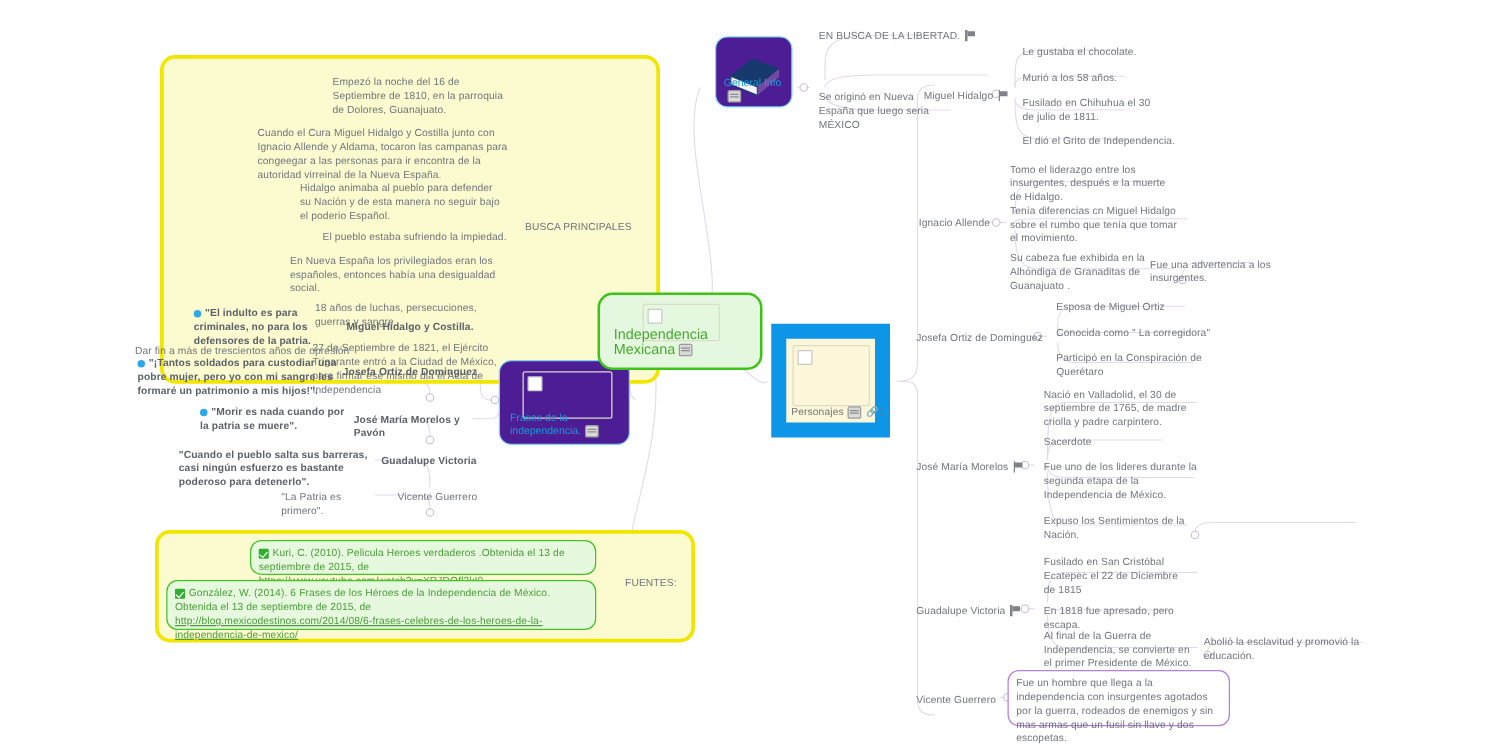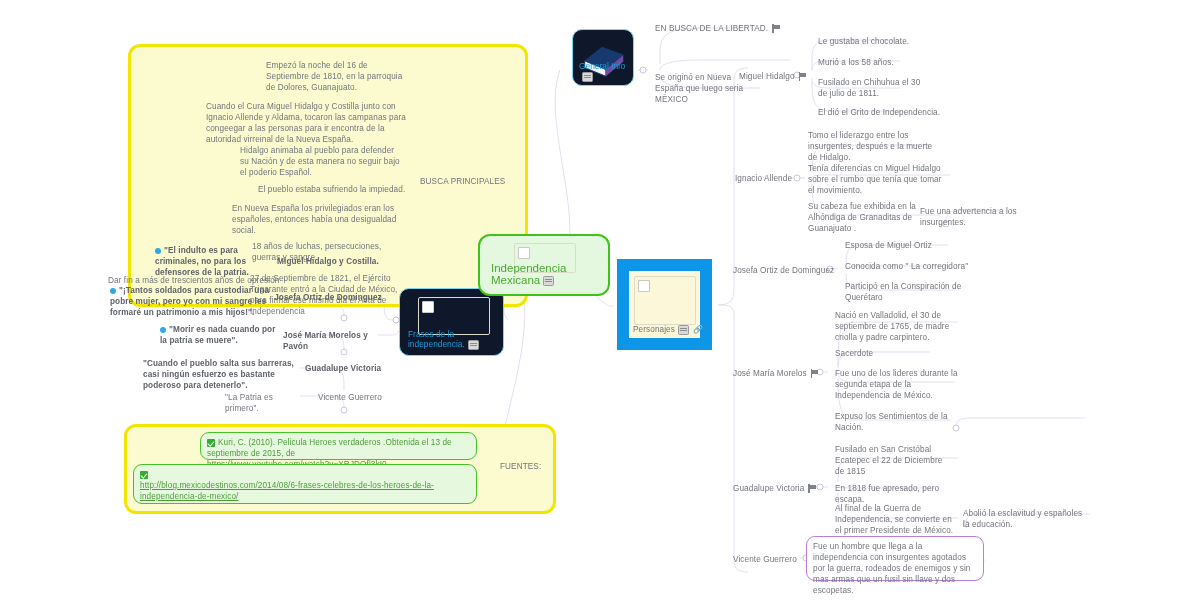--- a/index.html
+++ b/index.html
@@ -22,21 +22,21 @@
     background:#fbfbcf;border:3px solid #f2e500;border-radius:12px;
   }
   
   .center-node{
     background:#e3f8de;border:2.5px solid #3fc31a;border-radius:12px;
   }
   .center-label{color:#4aa832;font-size:11.5px;}
   
   .blue-frame{background:#0d96e8;}
   .blue-inner{background:#fdf7d9;}
-  .sky-node{background:#0f172a;border:1.5px solid #7fd3f3;border-radius:10px;}
+  .sky-node{background:#4c1d95;border:1.5px solid #7fd3f3;border-radius:10px;}
   .sky-label{color:#1c9ad6;font-size:8.4px;}
   
   .green-card{background:#e6f9df;border:1.5px solid #46c22a;border-radius:9px;}
   .green-card .txt{color:#4c9c3a;}
   
   .violet-card{background:#ffffff;border:1.5px solid #b77fe0;border-radius:9px;}
   .broken-img{
     width:10px;height:10px;display:inline-block;position:relative;
     background:#ffffff;border:1px solid #c9c9c9;border-radius:1px;
   }
@@ -229,21 +229,21 @@
 
   <div class="node green-card" style="left:200px;top:432px;width:277px;height:28px;padding:4px 6px;">
     <div class="txt">
       <span class="chk"></span><span>Kuri, C. (2010).  Pelicula Heroes verdaderos  .Obtenida el 13 de septiembre de 2015, de </span>
     </div>
     <div class="txt"><u class="lnk">https://www.youtube.com/watch?v=XRJDOfl3kI0</u></div>
   </div>
 
   <div class="node green-card" style="left:133px;top:464px;width:344px;height:40px;padding:4px 6px;">
     <div class="txt">
-      <span class="chk"></span>
+      <span class="chk"></span><span>González, W. (2014). 6 Frases de los Héroes de la Independencia de México. Obtenida el 13 de septiembre de 2015, de </span>
     </div>
     <div class="txt"><u class="lnk">http://blog.mexicodestinos.com/2014/08/6-frases-celebres-de-los-heroes-de-la-independencia-de-mexico/</u></div>
   </div>
 
   <div class="leafbox txt" style="left:500px;top:461px;width:60px;">FUENTES:</div>
 
   <div class="node center-node" style="left:478px;top:234px;width:132px;height:62px;">
     <div class="img-ph" style="left:34px;top:7px;width:60px;height:28px;"></div>
     <span class="broken-img" style="position:absolute;left:38px;top:11px;"></span>
     <div class="center-label" style="position:absolute;left:11px;bottom:8px;">
@@ -306,20 +306,20 @@
   <div class="leafbox txt" style="left:835px;top:348px;width:130px;">Sacerdote</div>
   <div class="leafbox txt" style="left:835px;top:368px;width:125px;">Fue uno de los lideres durante la segunda etapa de la Independencia de México.</div>
   <div class="leafbox txt" style="left:835px;top:411px;width:115px;">Expuso los Sentimientos de la Nación.</div>
 
   <div class="leafbox txt" style="left:733px;top:483px;width:95px;white-space:nowrap;">
     <span>Guadalupe Victoria</span><span class="flag-ico"></span>
   </div>
   <div class="leafbox txt" style="left:835px;top:444px;width:115px;">Fusilado en San Cristóbal Ecatepec el 22 de Diciembre de 1815</div>
   <div class="leafbox txt" style="left:835px;top:483px;width:130px;">En 1818 fue apresado, pero escapa.</div>
   <div class="leafbox txt" style="left:835px;top:503px;width:125px;">Al final de la Guerra de Independencia, se convierte en el primer Presidente de México.</div>
-  <div class="leafbox txt" style="left:963px;top:508px;width:128px;">Abolió la esclavitud y españoles la educación.</div>
+  <div class="leafbox txt" style="left:963px;top:508px;width:128px;">Abolió la esclavitud y promovió la educación.</div>
 
   <div class="leafbox txt" style="left:733px;top:554px;width:95px;">Vicente Guerrero</div>
   <div class="node violet-card" style="left:806px;top:536px;width:178px;height:45px;padding:4px 6px;">
     <div class="txt">Fue un hombre que llega a la independencia con insurgentes agotados por la guerra, rodeados de enemigos y sin mas armas que un fusil sin llave y dos escopetas.</div>
   </div>
 
 </div>
 
 </body></html>

